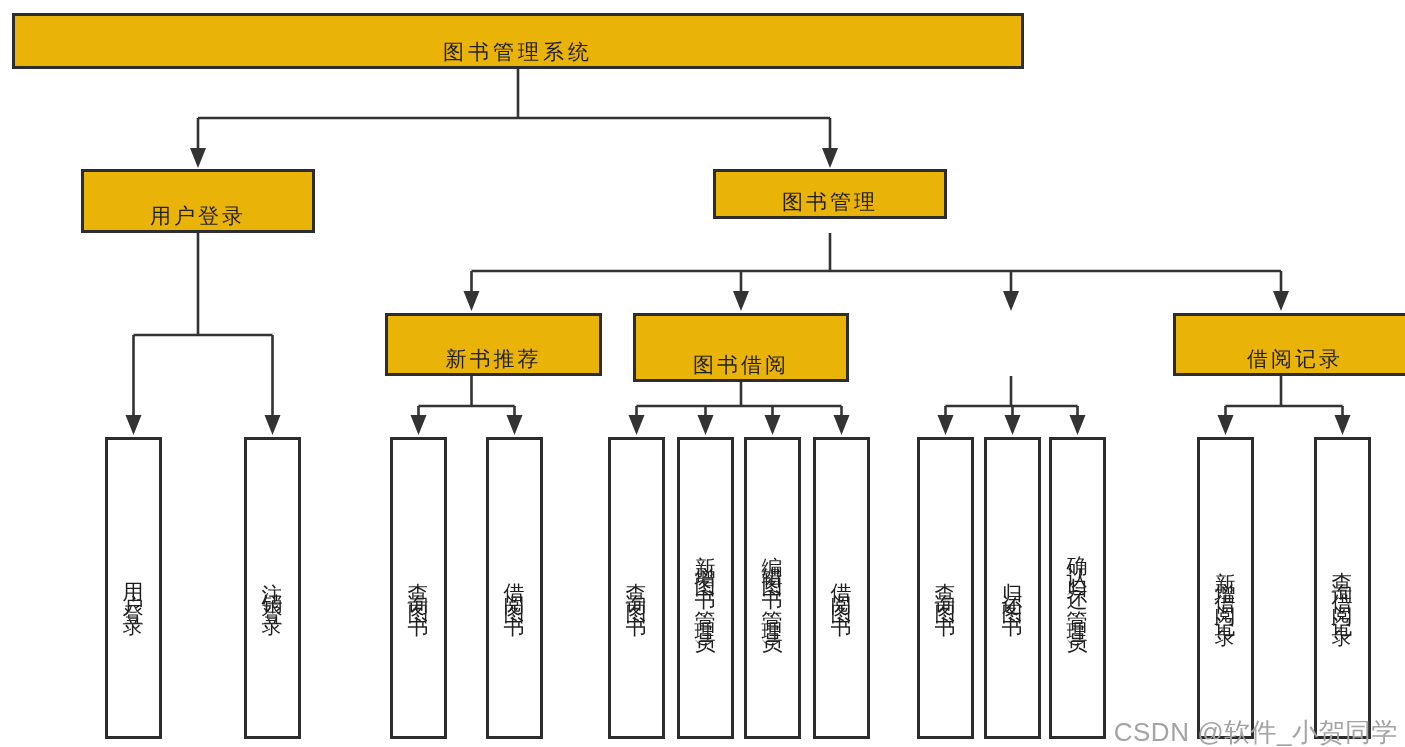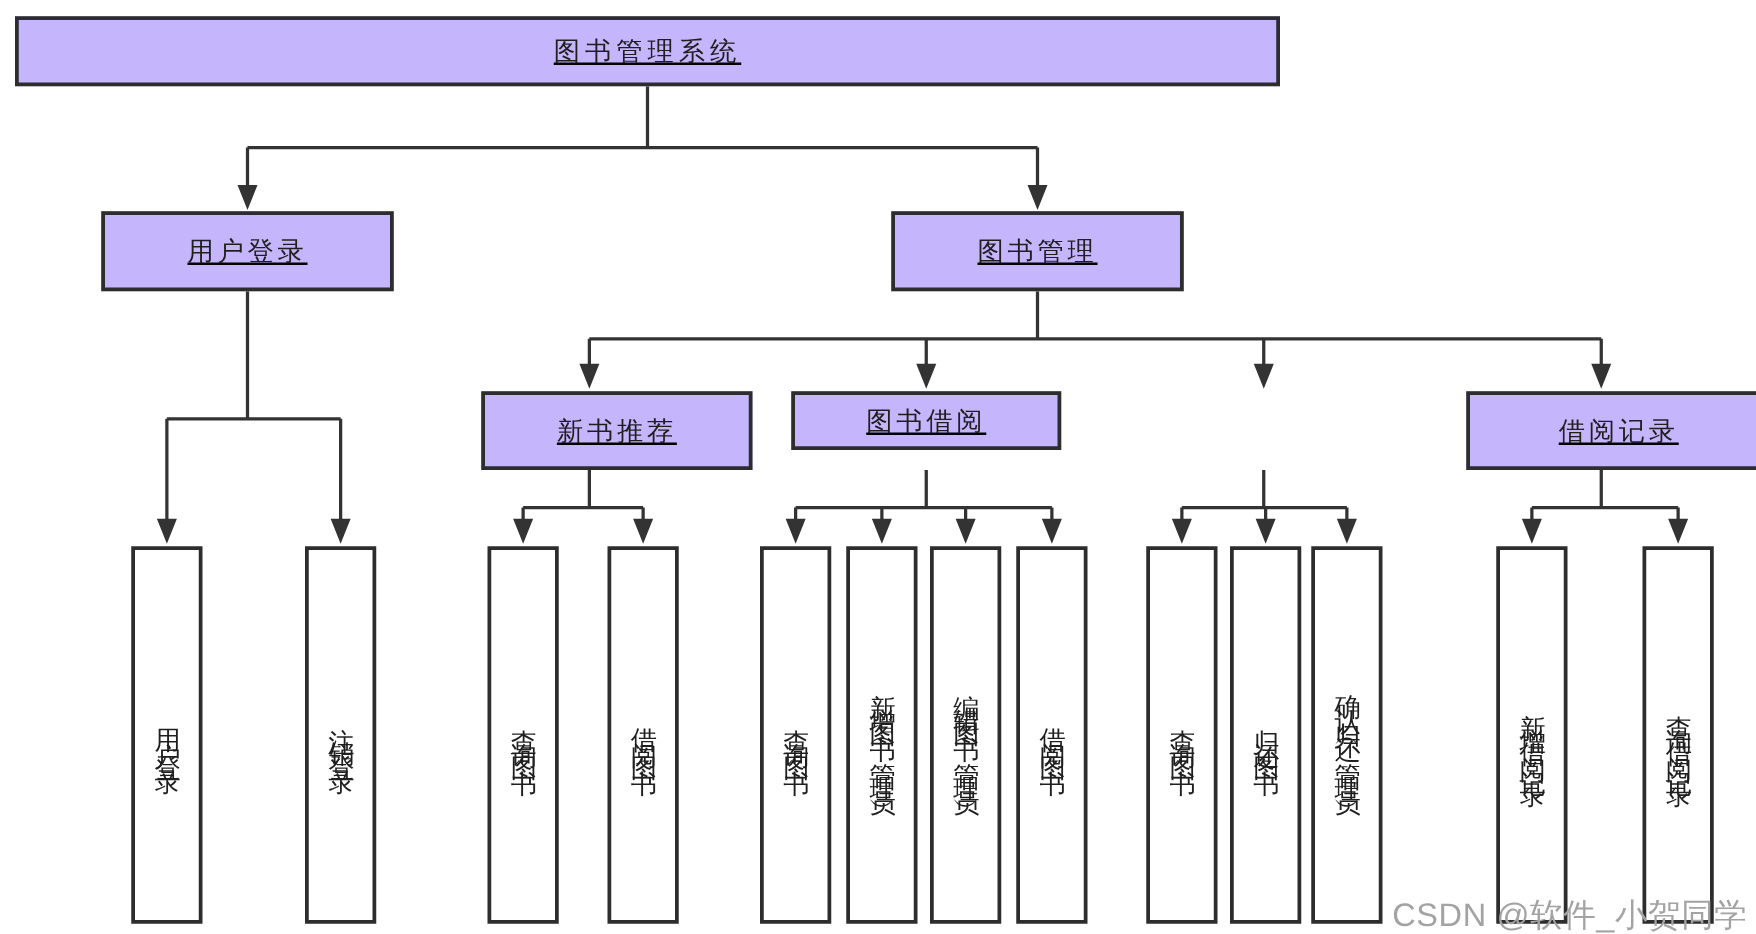--- a/index.html
+++ b/index.html
@@ -18,25 +18,24 @@
   }
   .connectors {
     position: absolute;
     left: 0; top: 0;
     width: 1405px;
     height: 747px;
   }
   .hbox {
     position: absolute;
     border: 3px solid #2d2d2d;
-    background: #c4b5fd;
+    background: #eab308;
     display: flex;
-    align-items: center;
+    align-items: flex-end;
     justify-content: center;
-    text-decoration: underline;
   }
   .hbox span {
     font-size: 21px;
     letter-spacing: 3px;
     color: #1f1f1f;
     white-space: nowrap;
   }
   .root span { letter-spacing: 4px; }
   .leaf {
     position: absolute;
@@ -130,28 +129,28 @@
       M1342.5 435 l-8 -20 l16 0 z"></path>
   </svg>
 
   <div class="hbox root" style="left:12px;top:13px;width:1012px;height:56px">
     <span>图书管理系统</span>
   </div>
 
   <div class="hbox" style="left:81px;top:169px;width:234px;height:64px">
     <span>用户登录</span>
   </div>
-  <div class="hbox" style="left:713px;top:169px;width:234px;height:64px">
+  <div class="hbox" style="left:713px;top:169px;width:234px;height:50px">
     <span>图书管理</span>
   </div>
 
   <div class="hbox" style="left:385px;top:313px;width:217px;height:63px">
     <span>新书推荐</span>
   </div>
-  <div class="hbox" style="left:633px;top:313px;width:216px;height:47px">
+  <div class="hbox" style="left:633px;top:313px;width:216px;height:69px">
     <span>图书借阅</span>
   </div>
   <div class="hbox" style="left:1173px;top:313px;width:244px;height:63px">
     <span>借阅记录</span>
   </div>
 
   <div class="leaf" style="left:105px">
     <span>用户登录</span>
   </div>
   <div class="leaf" style="left:244px">

